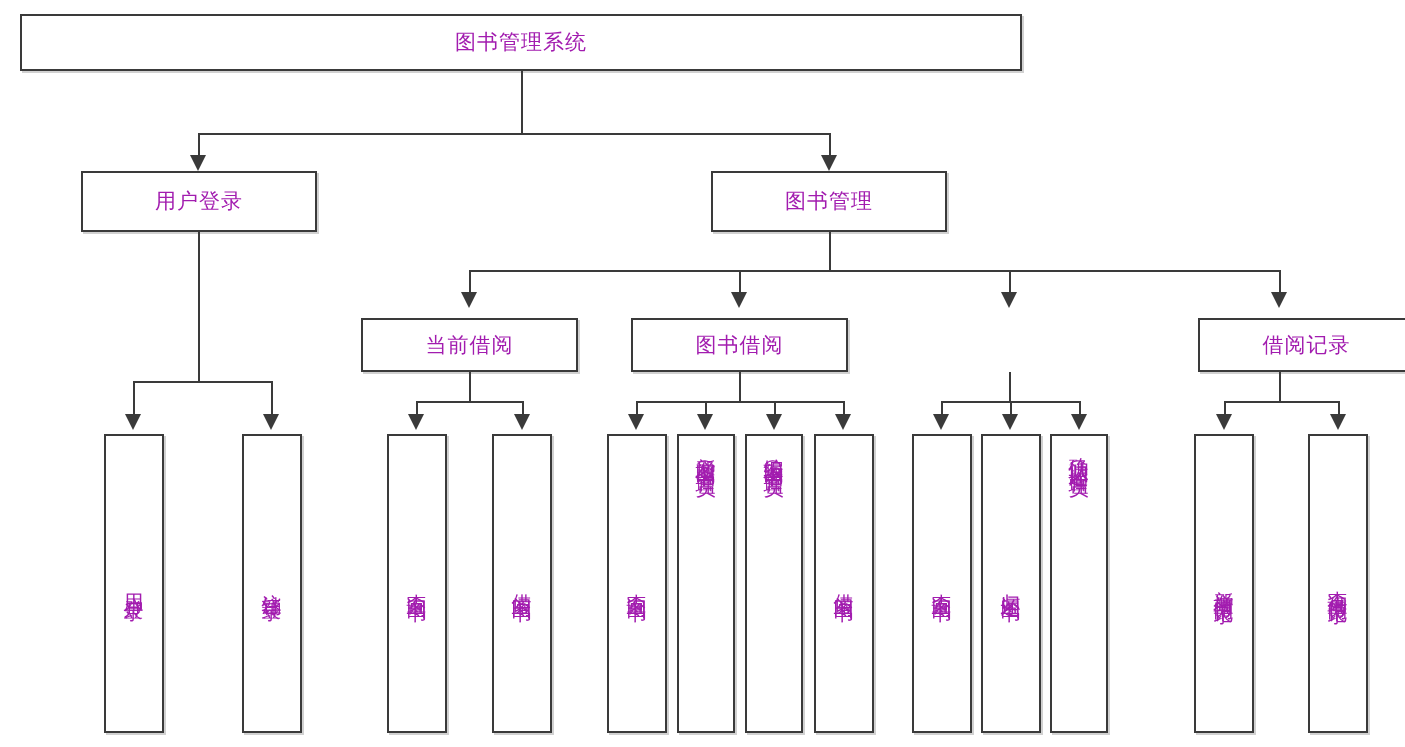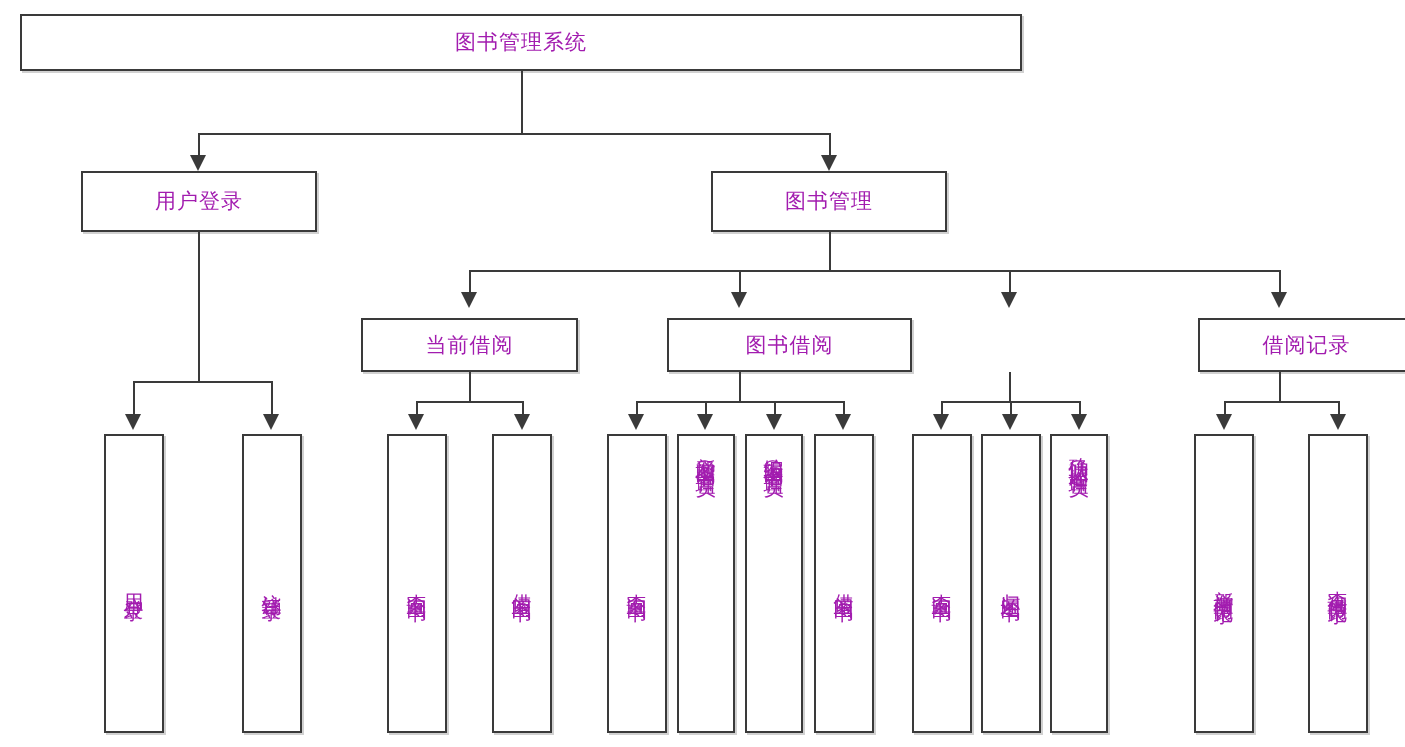--- a/index.html
+++ b/index.html
@@ -124,21 +124,21 @@
   <div class="vline" style="left:739px; top:270px; height:25px;"></div>
   <div class="arrow" style="left:731px; top:292px;"></div>
   <div class="vline" style="left:1009px; top:270px; height:25px;"></div>
   <div class="arrow" style="left:1001px; top:292px;"></div>
   <div class="vline" style="left:1279px; top:270px; height:25px;"></div>
   <div class="arrow" style="left:1271px; top:292px;"></div>
 
   <div class="node" style="left:361px; top:318px; width:217px; height:54px;">
     <span class="label">当前借阅</span>
   </div>
-  <div class="node" style="left:631px; top:318px; width:245px; height:54px;margin-left:36px;">
+  <div class="node" style="left:631px; top:318px; width:217px; height:54px;">
     <span class="label">图书借阅</span>
   </div>
   <div class="node" style="left:1198px; top:318px; width:217px; height:54px;align-items:center;">
     <span class="label">借阅记录</span>
   </div>
 
   <div class="vline" style="left:469px; top:372px; height:29px;"></div>
   <div class="hline" style="left:416px; top:401px; width:106px;"></div>
   <div class="vline" style="left:416px; top:401px; height:16px;"></div>
   <div class="arrow" style="left:408px; top:414px;"></div>

